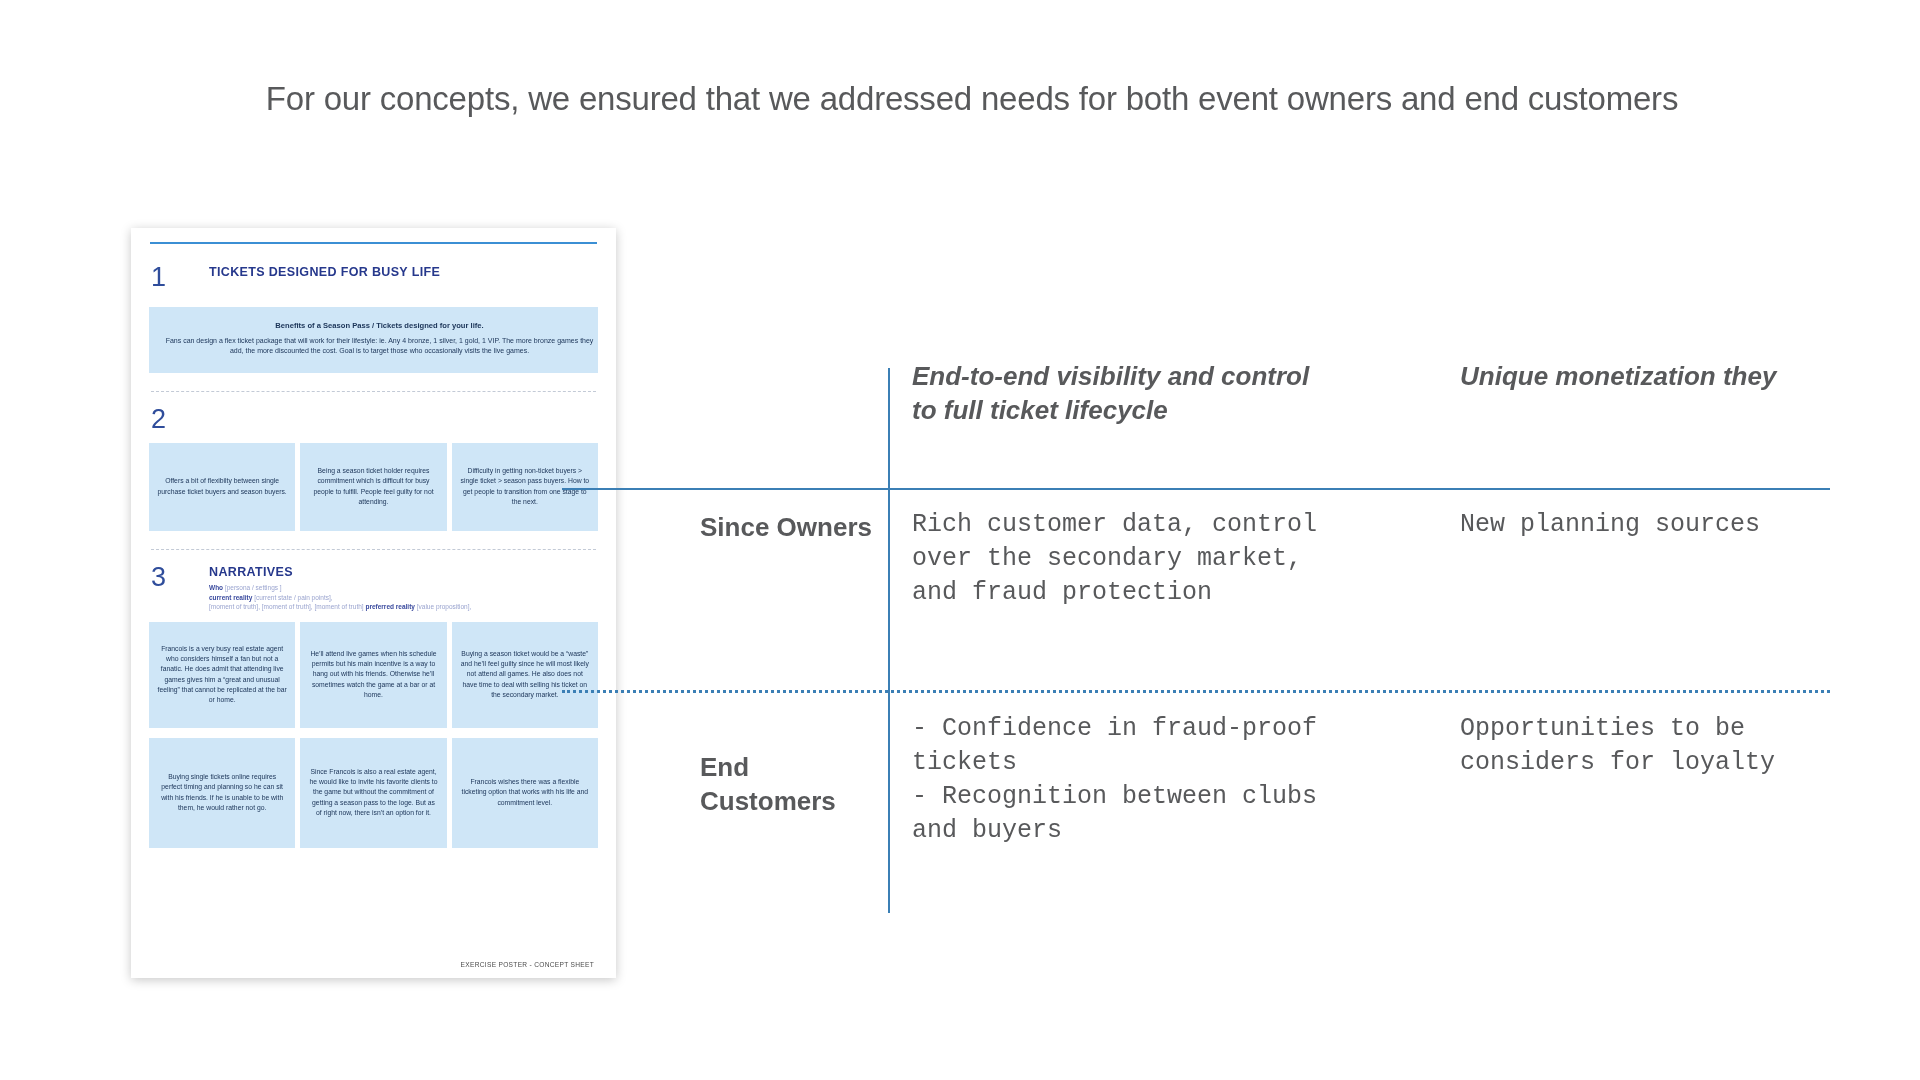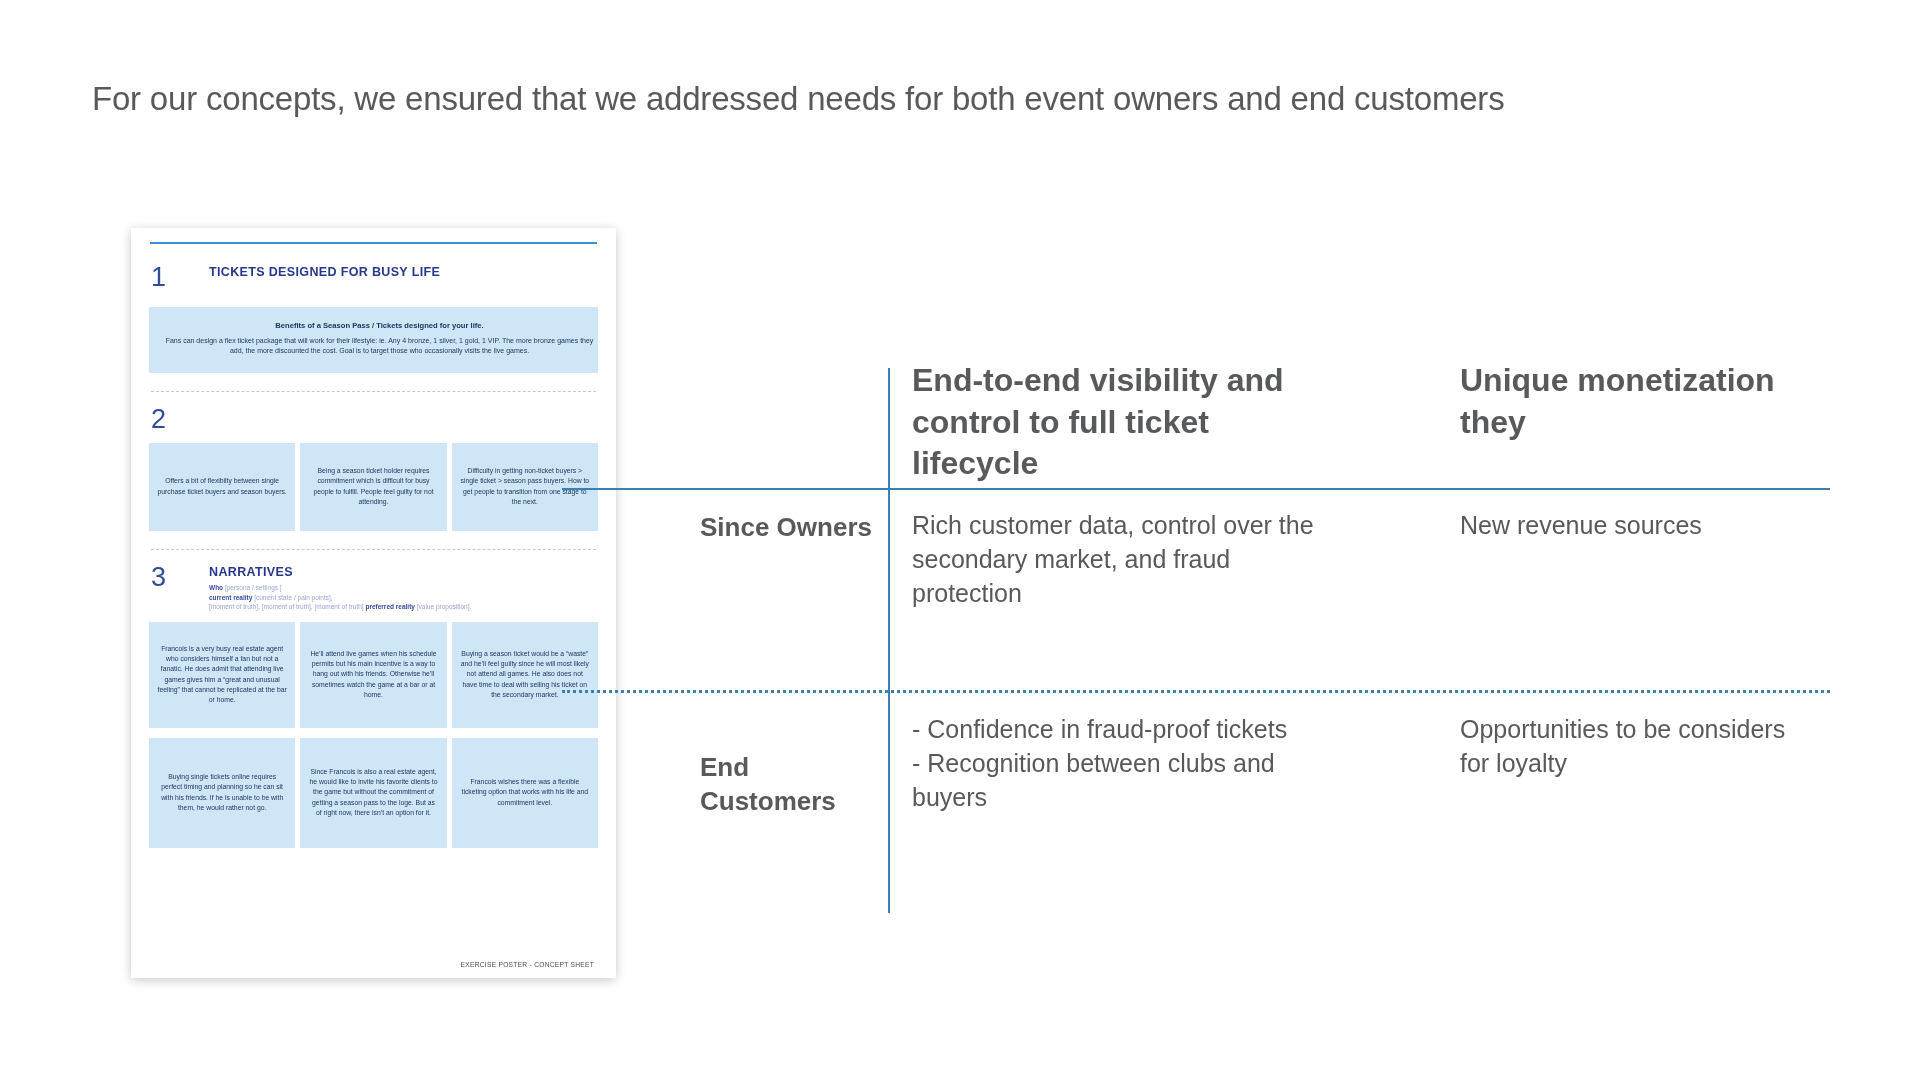--- a/index.html
+++ b/index.html
@@ -23,20 +23,21 @@
   .slide-title {
     position: absolute;
     left: 92px;
     top: 78px;
     width: 1760px;
     font-size: 33px;
     font-weight: 400;
     color: #58595b;
     letter-spacing: -0.2px;
     line-height: 1.25;
+    text-align: center;
   }
 
   
   .poster {
     position: absolute;
     left: 131px;
     top: 228px;
     width: 485px;
     height: 750px;
     background: #ffffff;
@@ -171,32 +172,34 @@
     height: 0;
     border-top: 3px dotted #3b7fb5;
   }
 
   .cell {
     position: absolute;
     color: #58595b;
   }
   .col-head {
     font-weight: bold;
-    font-size: 32px;
+    font-size: 26px;
     line-height: 1.3;
+    font-style: italic;
   }
   .row-label {
     font-weight: bold;
     font-size: 26px;
     line-height: 1.32;
   }
   .body-text {
     font-size: 25px;
     line-height: 1.36;
     font-weight: 400;
+    font-family: Liberation Mono, monospace;
   }
 
   .h-c1 { left: 212px; top: 0px;   width: 420px; }
   .h-c2 { left: 760px; top: 0px;   width: 360px; }
 
   .r1-label { left: 0px;   top: 150px; width: 180px; }
   .r1-c1    { left: 212px; top: 148px; width: 420px; }
   .r1-c2    { left: 760px; top: 148px; width: 360px; }
 
   .r2-label { left: 0px;   top: 390px; width: 190px; }
@@ -272,21 +275,21 @@
   <div class="matrix">
     <div class="matrix-vline"></div>
     <div class="matrix-hline"></div>
     <div class="matrix-dotted"></div>
 
     <div class="cell col-head h-c1">End-to-end visibility and control to full ticket lifecycle</div>
     <div class="cell col-head h-c2">Unique monetization they</div>
 
     <div class="cell row-label r1-label">Since Owners</div>
     <div class="cell body-text r1-c1">Rich customer data, control over the secondary market, and fraud protection</div>
-    <div class="cell body-text r1-c2">New revenue sources</div>
+    <div class="cell body-text r1-c2">New planning sources</div>
 
     <div class="cell row-label r2-label">End Customers</div>
     <div class="cell body-text r2-c1" style="white-space: pre-line;">- Confidence in fraud-proof tickets
 - Recognition between clubs and buyers</div>
     <div class="cell body-text r2-c2">Opportunities to be considers for loyalty</div>
   </div>
 
 </div>
 
 </body></html>

